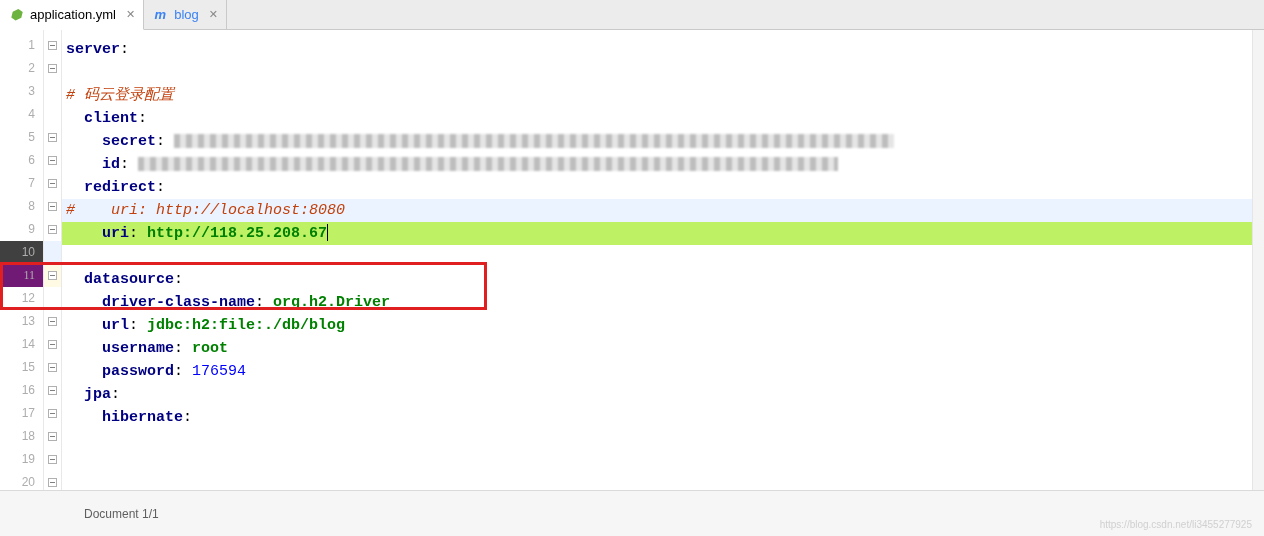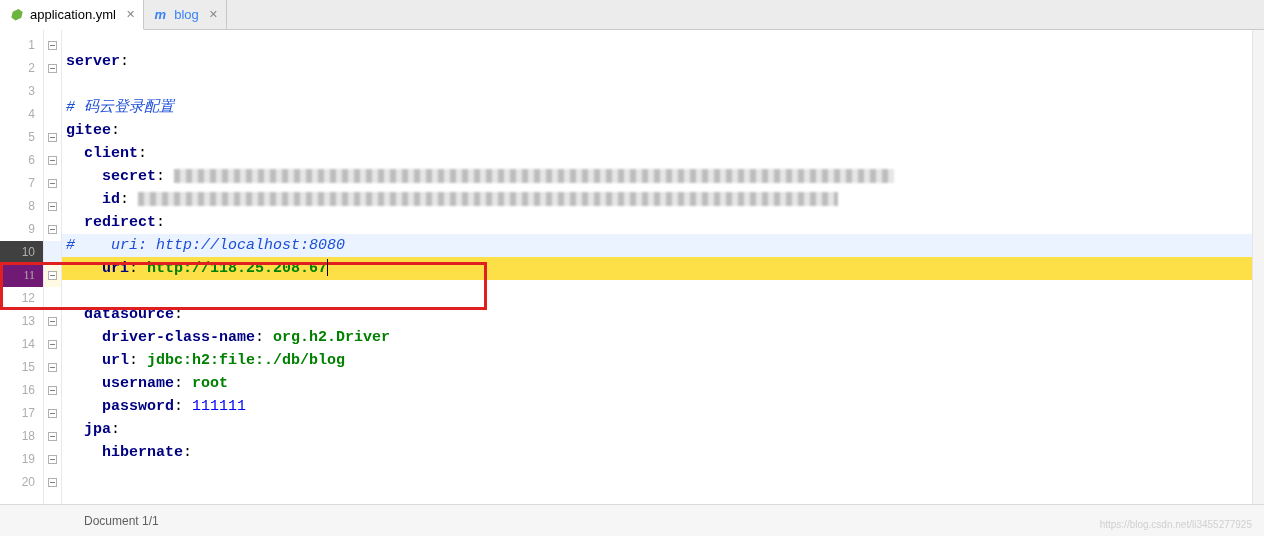--- a/index.html
+++ b/index.html
@@ -59,48 +59,48 @@
     padding-top: 4px;
     user-select: none;
   }
   .gutter-fold div { height: 23px; display:flex; align-items:center; justify-content:center; }
   .fold-box {
     width: 9px; height: 9px; border:1px solid #B0B0B0; position: relative; background:#fff;
   }
   .fold-box::before{content:"";position:absolute;left:1px;right:1px;top:3px;height:1px;background:#808080;}
   .code-area {
     flex: 1;
-    padding-top: 20px;
+    padding-top: 8px;
     position: relative;
   }
   .line {
     height: 23px; line-height: 23px; white-space: pre;
     padding-left: 4px;
   }
   .key { color:#000080; font-weight:bold; }
   .val-str { color:#008000; font-weight:bold;}
   .val-num { color:#0000FF; }
-  .comment { color:#1d4ed8; font-style:italic; }
-  .caret-line { background:#fde047; }
+  .comment { color:#c2410c; font-style:italic; }
+  .caret-line { background:#bef264; }
   .blur {
     display:inline-block; vertical-align:middle;
     height:14px; background:repeating-linear-gradient(90deg,#bdbdbd 0 6px,#e5e5e5 6px 12px);
     filter: blur(1.1px);
   }
   .red-box {
     position:absolute;
     border: 3px solid #E02020;
     pointer-events:none;
   }
   .cursor-caret { display:inline-block; width:1px; height:17px; background:#000; vertical-align:middle; position:relative; top:-1px;}
   .right-scroll {
     position:absolute; right:0; top:0; bottom:0; width:12px; background:#F4F4F4; border-left:1px solid #E5E5E5;
   }
   .status-bar {
-    position:absolute; left:0; right:0; bottom:0; height:32px;
+    position:absolute; left:0; right:0; bottom:0; height:46px;
     border-top:1px solid #DADADA; background:#F6F6F6;
     display:flex; align-items:center; padding-left: 84px;
     font-size:12px; color:#5F5F5F;
   }
   .watermark {
     position:absolute; right:12px; bottom:6px; color:#D0D0D0; font-size:10px; font-family:Arial;
   }
   .line10bg{ background:#EAF3FF;}
   .gutter-sep{border-right:1px solid #E8E8E8;}
 </style>
@@ -199,33 +199,32 @@
         <span class="fold-box"></span>
       </div>
     </div>
 
   <div class="code-area" id="code-area" style="position: relative; overflow: visible;">
 
     <div class="red-box" id="red-box" style="top: 232px; left: -62px; width: 487px; height: 48px;"></div>
   <div class="line"><span class="key">server</span><span>:</span></div>
       <div class="line">&nbsp;</div>
       <div class="line"><span class="comment"># 码云登录配置</span></div>
-      <div class="line"><span class="key">gitee</span><span>:</span></div>
       <div class="line">  <span class="key">client</span><span>:</span></div>
       <div class="line">    <span class="key">secret</span><span>: </span><span class="blur" style="width:720px"></span></div>
       <div class="line">    <span class="key">id</span><span>: </span><span class="blur" style="width:700px"></span></div>
       <div class="line">  <span class="key">redirect</span><span>:</span></div>
       <div class="line line10bg"><span class="comment">#    uri: http://localhost:8080</span></div>
       <div class="line caret-line">    <span class="key">uri</span><span>: </span><span class="val-str">http://118.25.208.67</span><span class="cursor-caret"></span></div>
       <div class="line">&nbsp;</div>
       <div class="line">  <span class="key">datasource</span><span>:</span></div>
       <div class="line">    <span class="key">driver-class-name</span><span>: </span><span class="val-str">org.h2.Driver</span></div>
       <div class="line">    <span class="key">url</span><span>: </span><span class="val-str">jdbc:h2:file:./db/blog</span></div>
       <div class="line">    <span class="key">username</span><span>: </span><span class="val-str">root</span></div>
-      <div class="line">    <span class="key">password</span><span>: </span><span class="val-num">111111</span></div>
+      <div class="line">    <span class="key">password</span><span>: </span><span class="val-num">176594</span></div>
       <div class="line">  <span class="key">jpa</span><span>:</span></div>
       <div class="line">    <span class="key">hibernate</span><span>:</span></div>
     </div>
 
   <div class="right-scroll"></div>
 </div>
 
 <div class="status-bar">
   <span>Document 1/1</span>
 </div>

